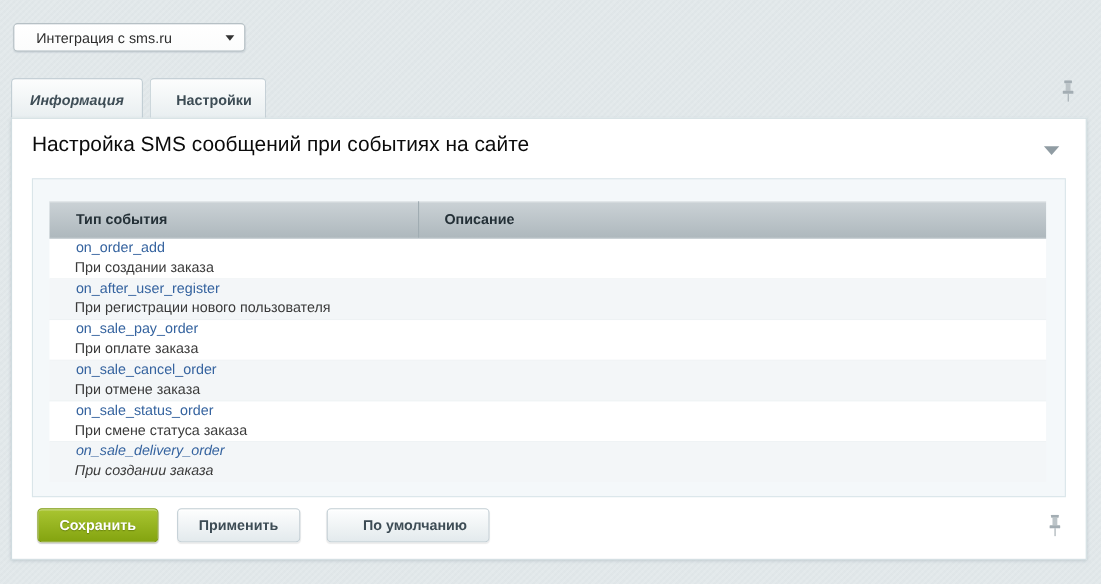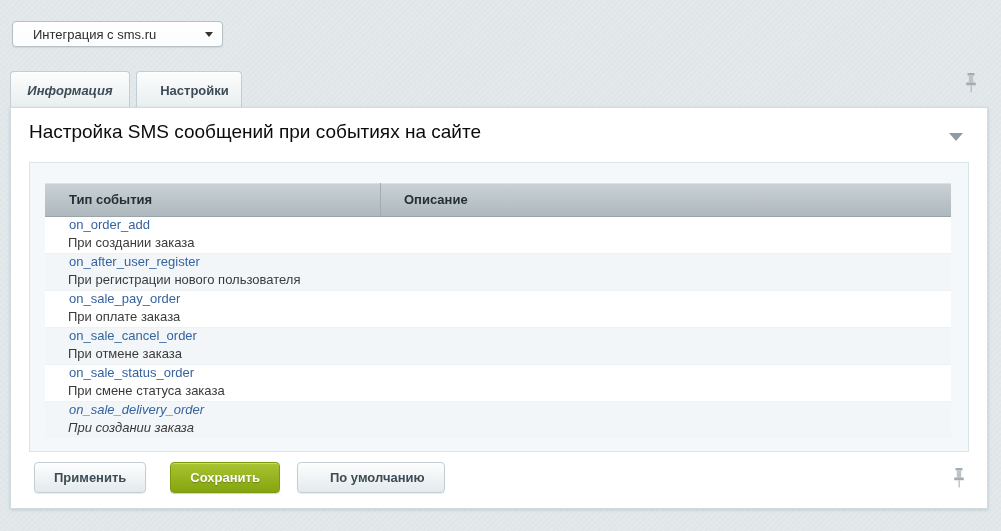--- a/index.html
+++ b/index.html
@@ -179,22 +179,22 @@
           <div class="c1">
               <a class="evt-link">on_sale_delivery_order</a>
             </div>
           <div class="c2">При создании заказа</div>
         </div>
 
       </div>
     </div>
 
     <div class="footer">
+      <button class="btn btn-save">Сохранить</button>
       <button class="btn btn-gray">Применить</button>
-      <button class="btn btn-save">Сохранить</button>
       <button class="btn btn-gray last">По умолчанию</button>
     </div>
 
   </div>
 
   <div class="pin pin-bottom" style="z-index:7;">
     <svg width="14" height="22" viewBox="0 0 14 22">
       <rect x="3.5" y="0" width="7" height="2.6" rx="0.5" fill="#a3adb3"></rect>
       <rect x="4.8" y="2.6" width="4.4" height="7" fill="#bcc4c8"></rect>
       <rect x="2.2" y="9.6" width="9.6" height="2.6" rx="0.5" fill="#a3adb3"></rect>

